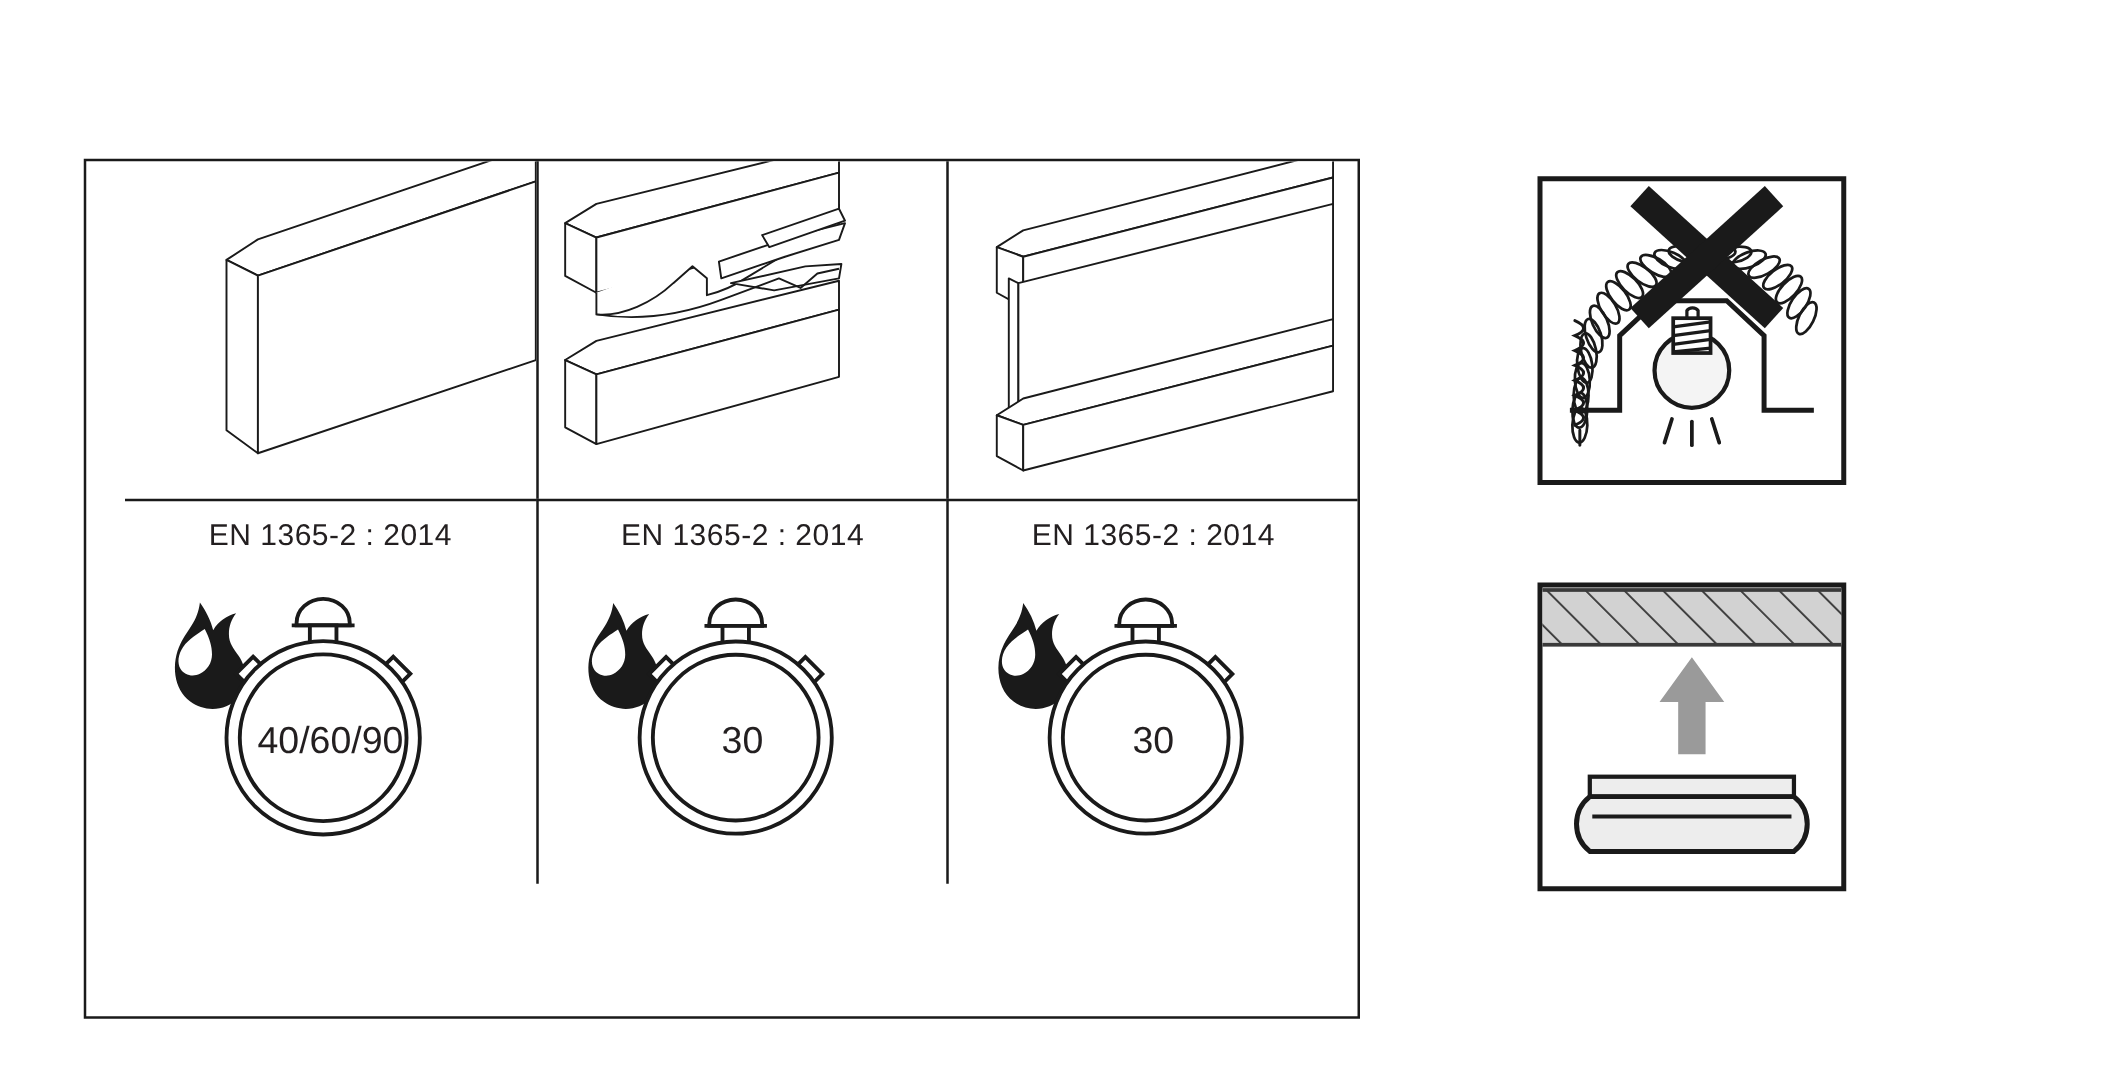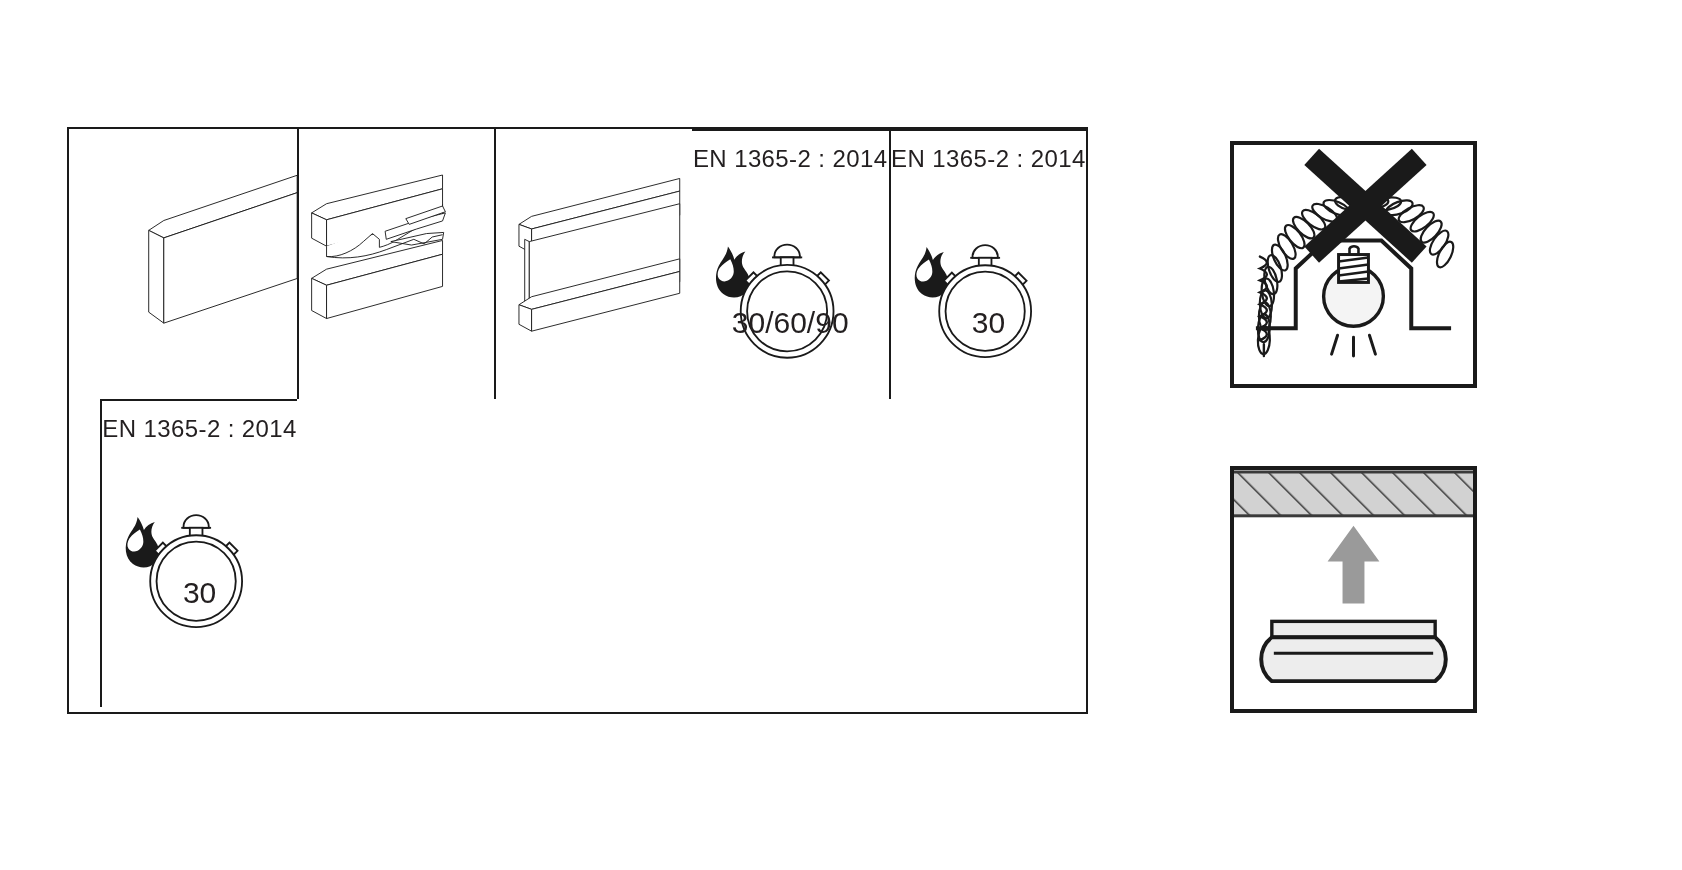--- a/index.html
+++ b/index.html
@@ -14,23 +14,23 @@
     font-family: "Liberation Sans", sans-serif;
     overflow: hidden;
   }
 
   
   #product-grid {
     position: absolute;
     left: 67px;
     top: 127px;
     width: 1021px;
-    height: 587px;
+    height: 688px;
     display: grid;
-    grid-template-columns: 1fr 1fr 1fr 1fr 1fr;
+    grid-template-columns: 1fr 1fr 1fr;
     grid-template-rows: 270px 308px;
     border: 2px solid #1a1a1a;
     box-sizing: border-box;
     padding-left: 31px;
   }
   .cell {
     position: relative;
     box-sizing: border-box;
     overflow: hidden;
   }
@@ -171,21 +171,21 @@
           <line x1="138" y1="55" x2="190" y2="55"></line>
           <rect x="153" y="55" width="22" height="16" fill="#ffffff"></rect>
 
           <rect x="96" y="85" width="20" height="20" fill="#ffffff" transform="rotate(45 106 95)"></rect>
           <rect x="212" y="85" width="20" height="20" fill="#ffffff" transform="rotate(45 222 95)"></rect>
 
           <circle cx="164" cy="148" r="80" fill="#ffffff"></circle>
           <circle cx="164" cy="148" r="69" fill="#ffffff"></circle>
         </g>
       </svg>
-      <div class="rating-value" style="top:133px">30/60/90</div>
+      <div class="rating-value" style="top:133px">40/60/90</div>
     </div>
   </div>
 
   <div class="cell row-2 col-b">
     <div class="spec-label">EN 1365-2 : 2014</div>
     <div class="rating-art">
       <svg viewBox="0 0 340 250" preserveAspectRatio="xMidYMid meet" style="width:100%;height:100%">
         <g fill="#1a1a1a">
           <path d="M62,36 C60,52 52,58 46,70 C38,86 40,108 54,118 C66,127 84,126 93,115
                    C102,104 101,90 94,80 C90,74 86,70 86,62 C86,56 88,50 92,45

